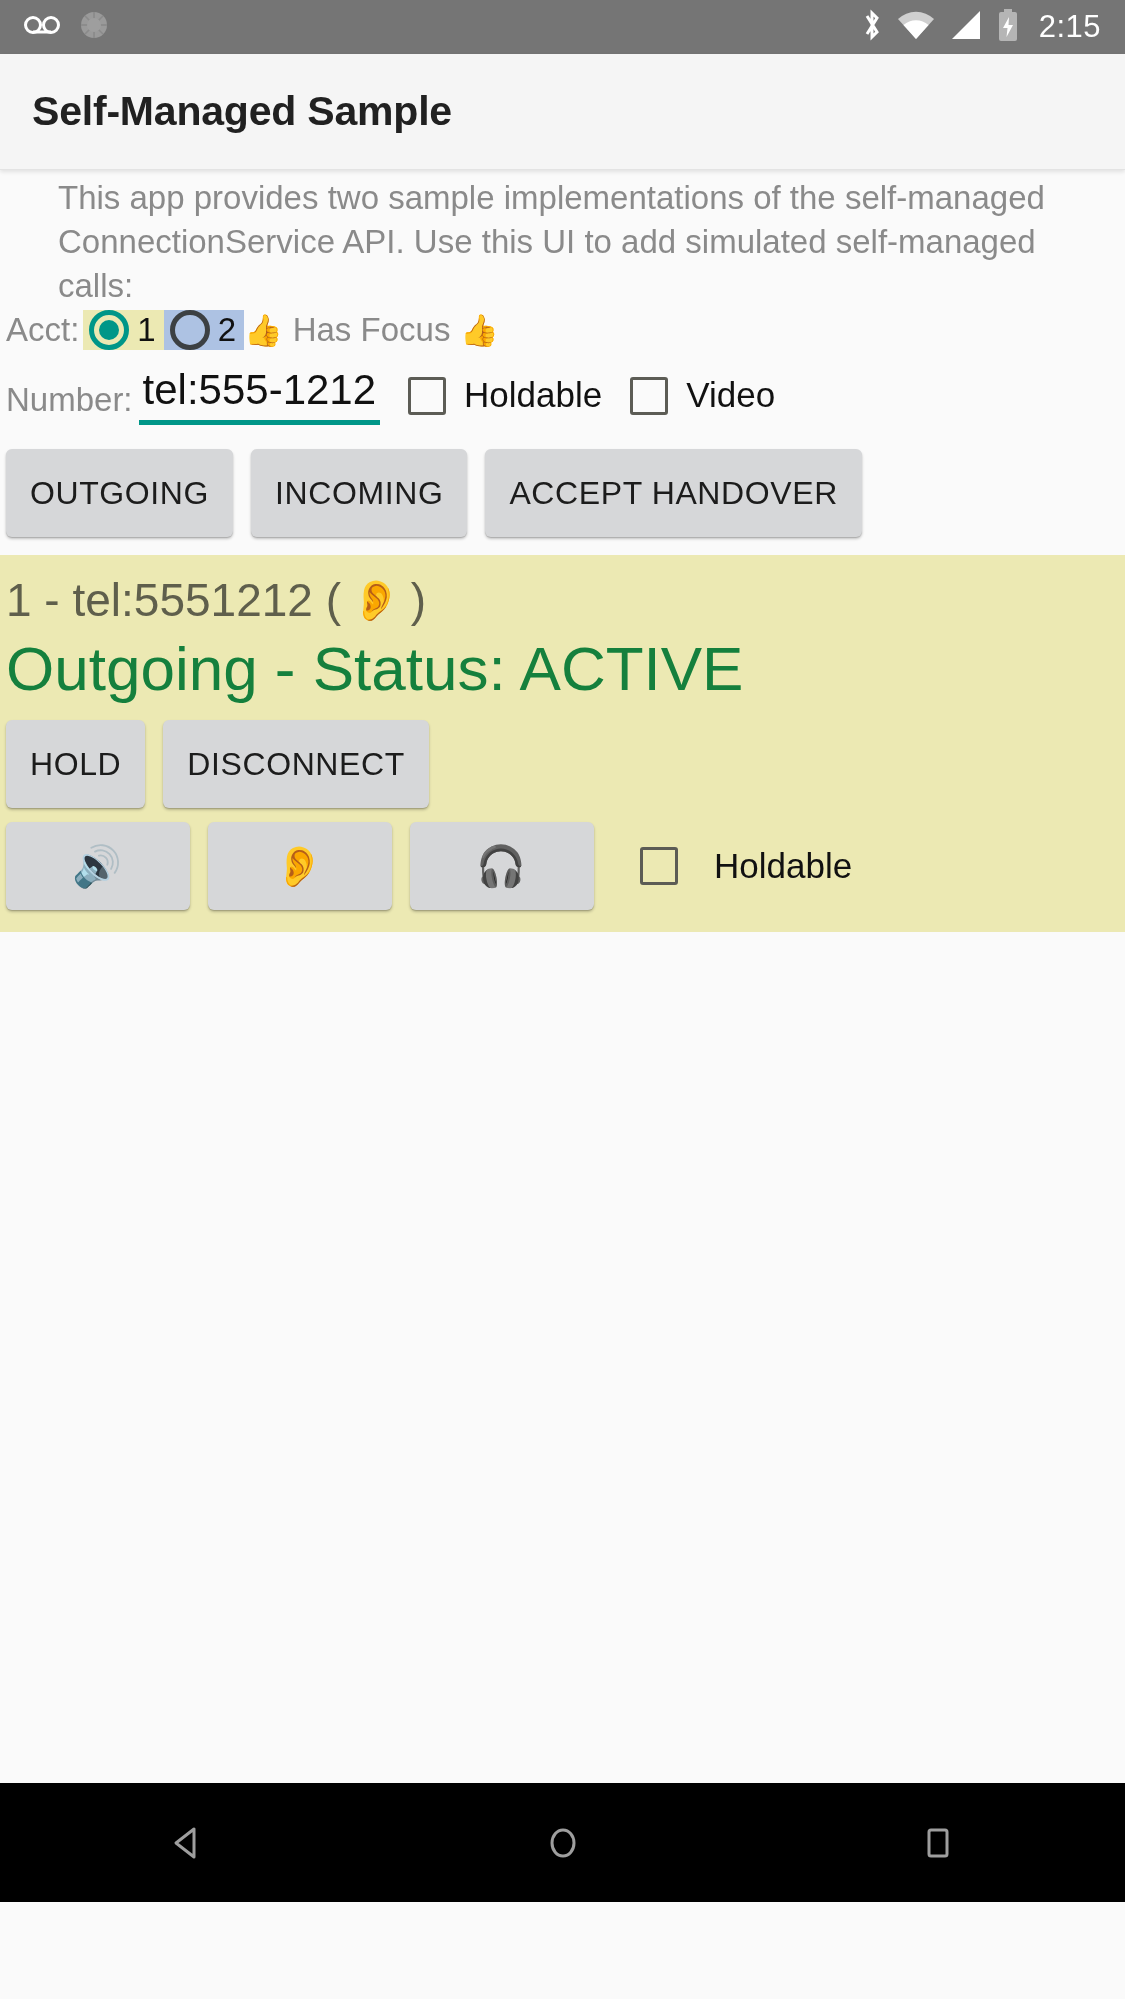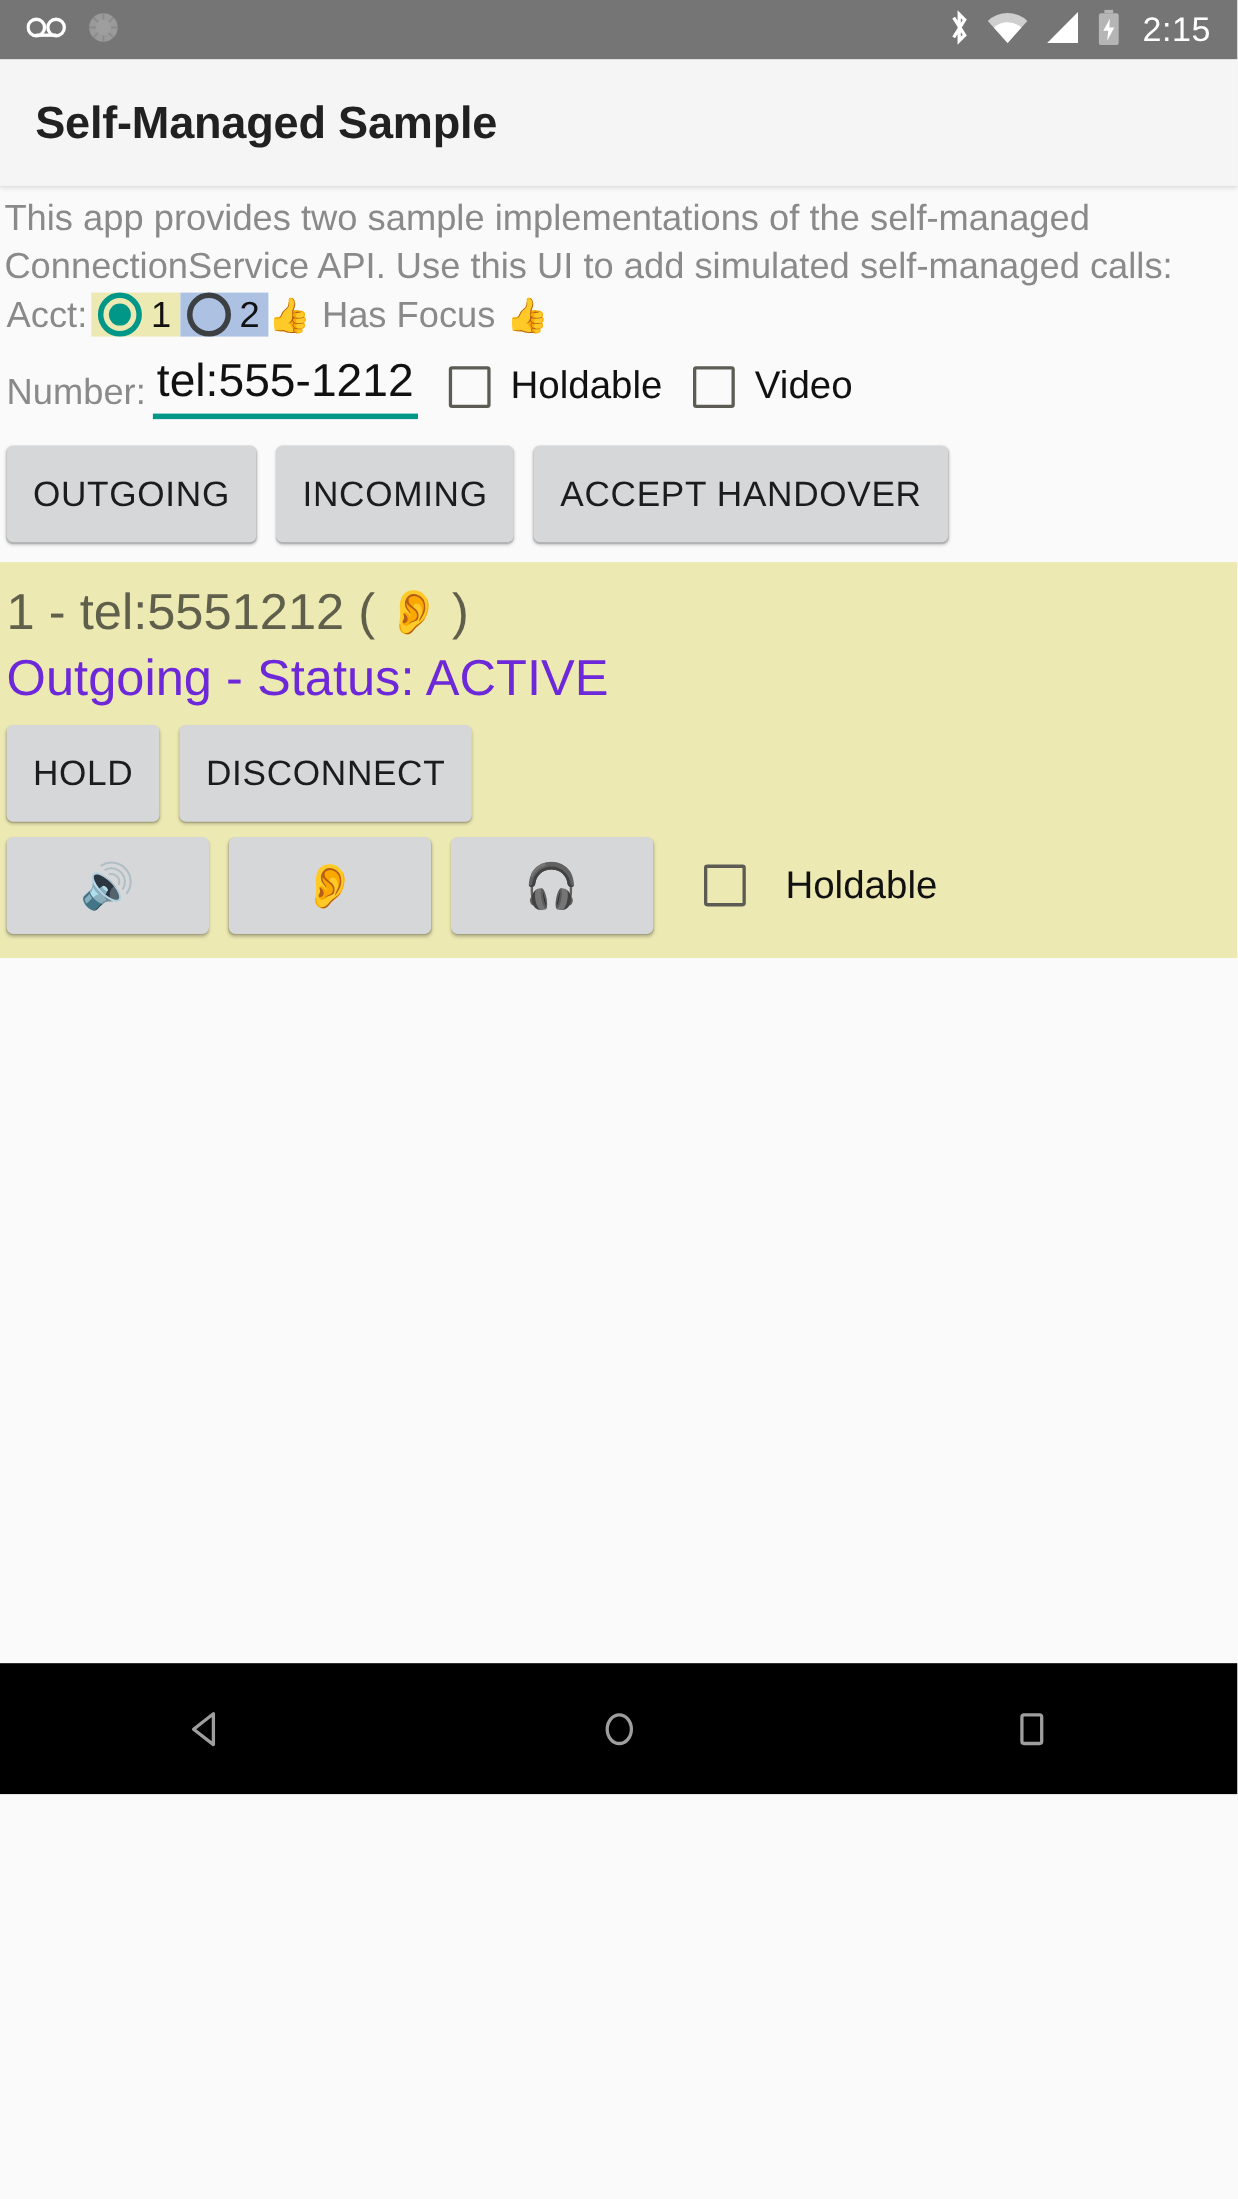--- a/index.html
+++ b/index.html
@@ -6,21 +6,21 @@
   html, body {
     width: 1125px;
     height: 1999px;
     background: #fafafa;
     font-family: "Liberation Sans", sans-serif;
     overflow: hidden;
   }
   .device {
     position: relative;
     width: 1125px;
-    height: 1631px;
+    height: 1902px;
     background: #fafafa;
     display: flex;
     flex-direction: column;
   }
 
   
   .statusbar {
     height: 54px;
     background: #757575;
     display: flex;
@@ -87,25 +87,26 @@
   .permit-row {
     padding: 14px 18px 6px 18px;
     gap: 22px;
   }
   .permit-label {
     font-size: 35px;
     color: #111111;
   }
 
   .desc {
-    padding: 6px 6px 0 4px;
+    padding: 6px 6px 0 22px;
     font-size: 33px;
     line-height: 44px;
     color: #8a8a8a;
     white-space: pre-line;
+    margin-left: 36px;
   }
 
   
   .acct-row {
     padding: 2px 6px 0 6px;
     gap: 0;
     text-align: right;
   }
   .acct-label {
     font-size: 33px;
@@ -210,22 +211,22 @@
   .call-title {
     font-size: 46px;
     color: #5f5f4c;
     padding: 4px 6px 0 6px;
     display: flex;
     align-items: center;
     gap: 0;
   }
   .call-title .emoji-ear { font-size: 40px; margin: 0 10px; }
   .call-status {
-    font-size: 46px;
-    color: #6d28d9;
+    font-size: 62px;
+    color: #15803d;
     padding: 6px 6px 2px 6px;
   }
   .call-btn-row {
     display: flex;
     align-items: center;
     gap: 18px;
     padding: 14px 6px 0 6px;
   }
   .btn.audio {
     width: 184px;

